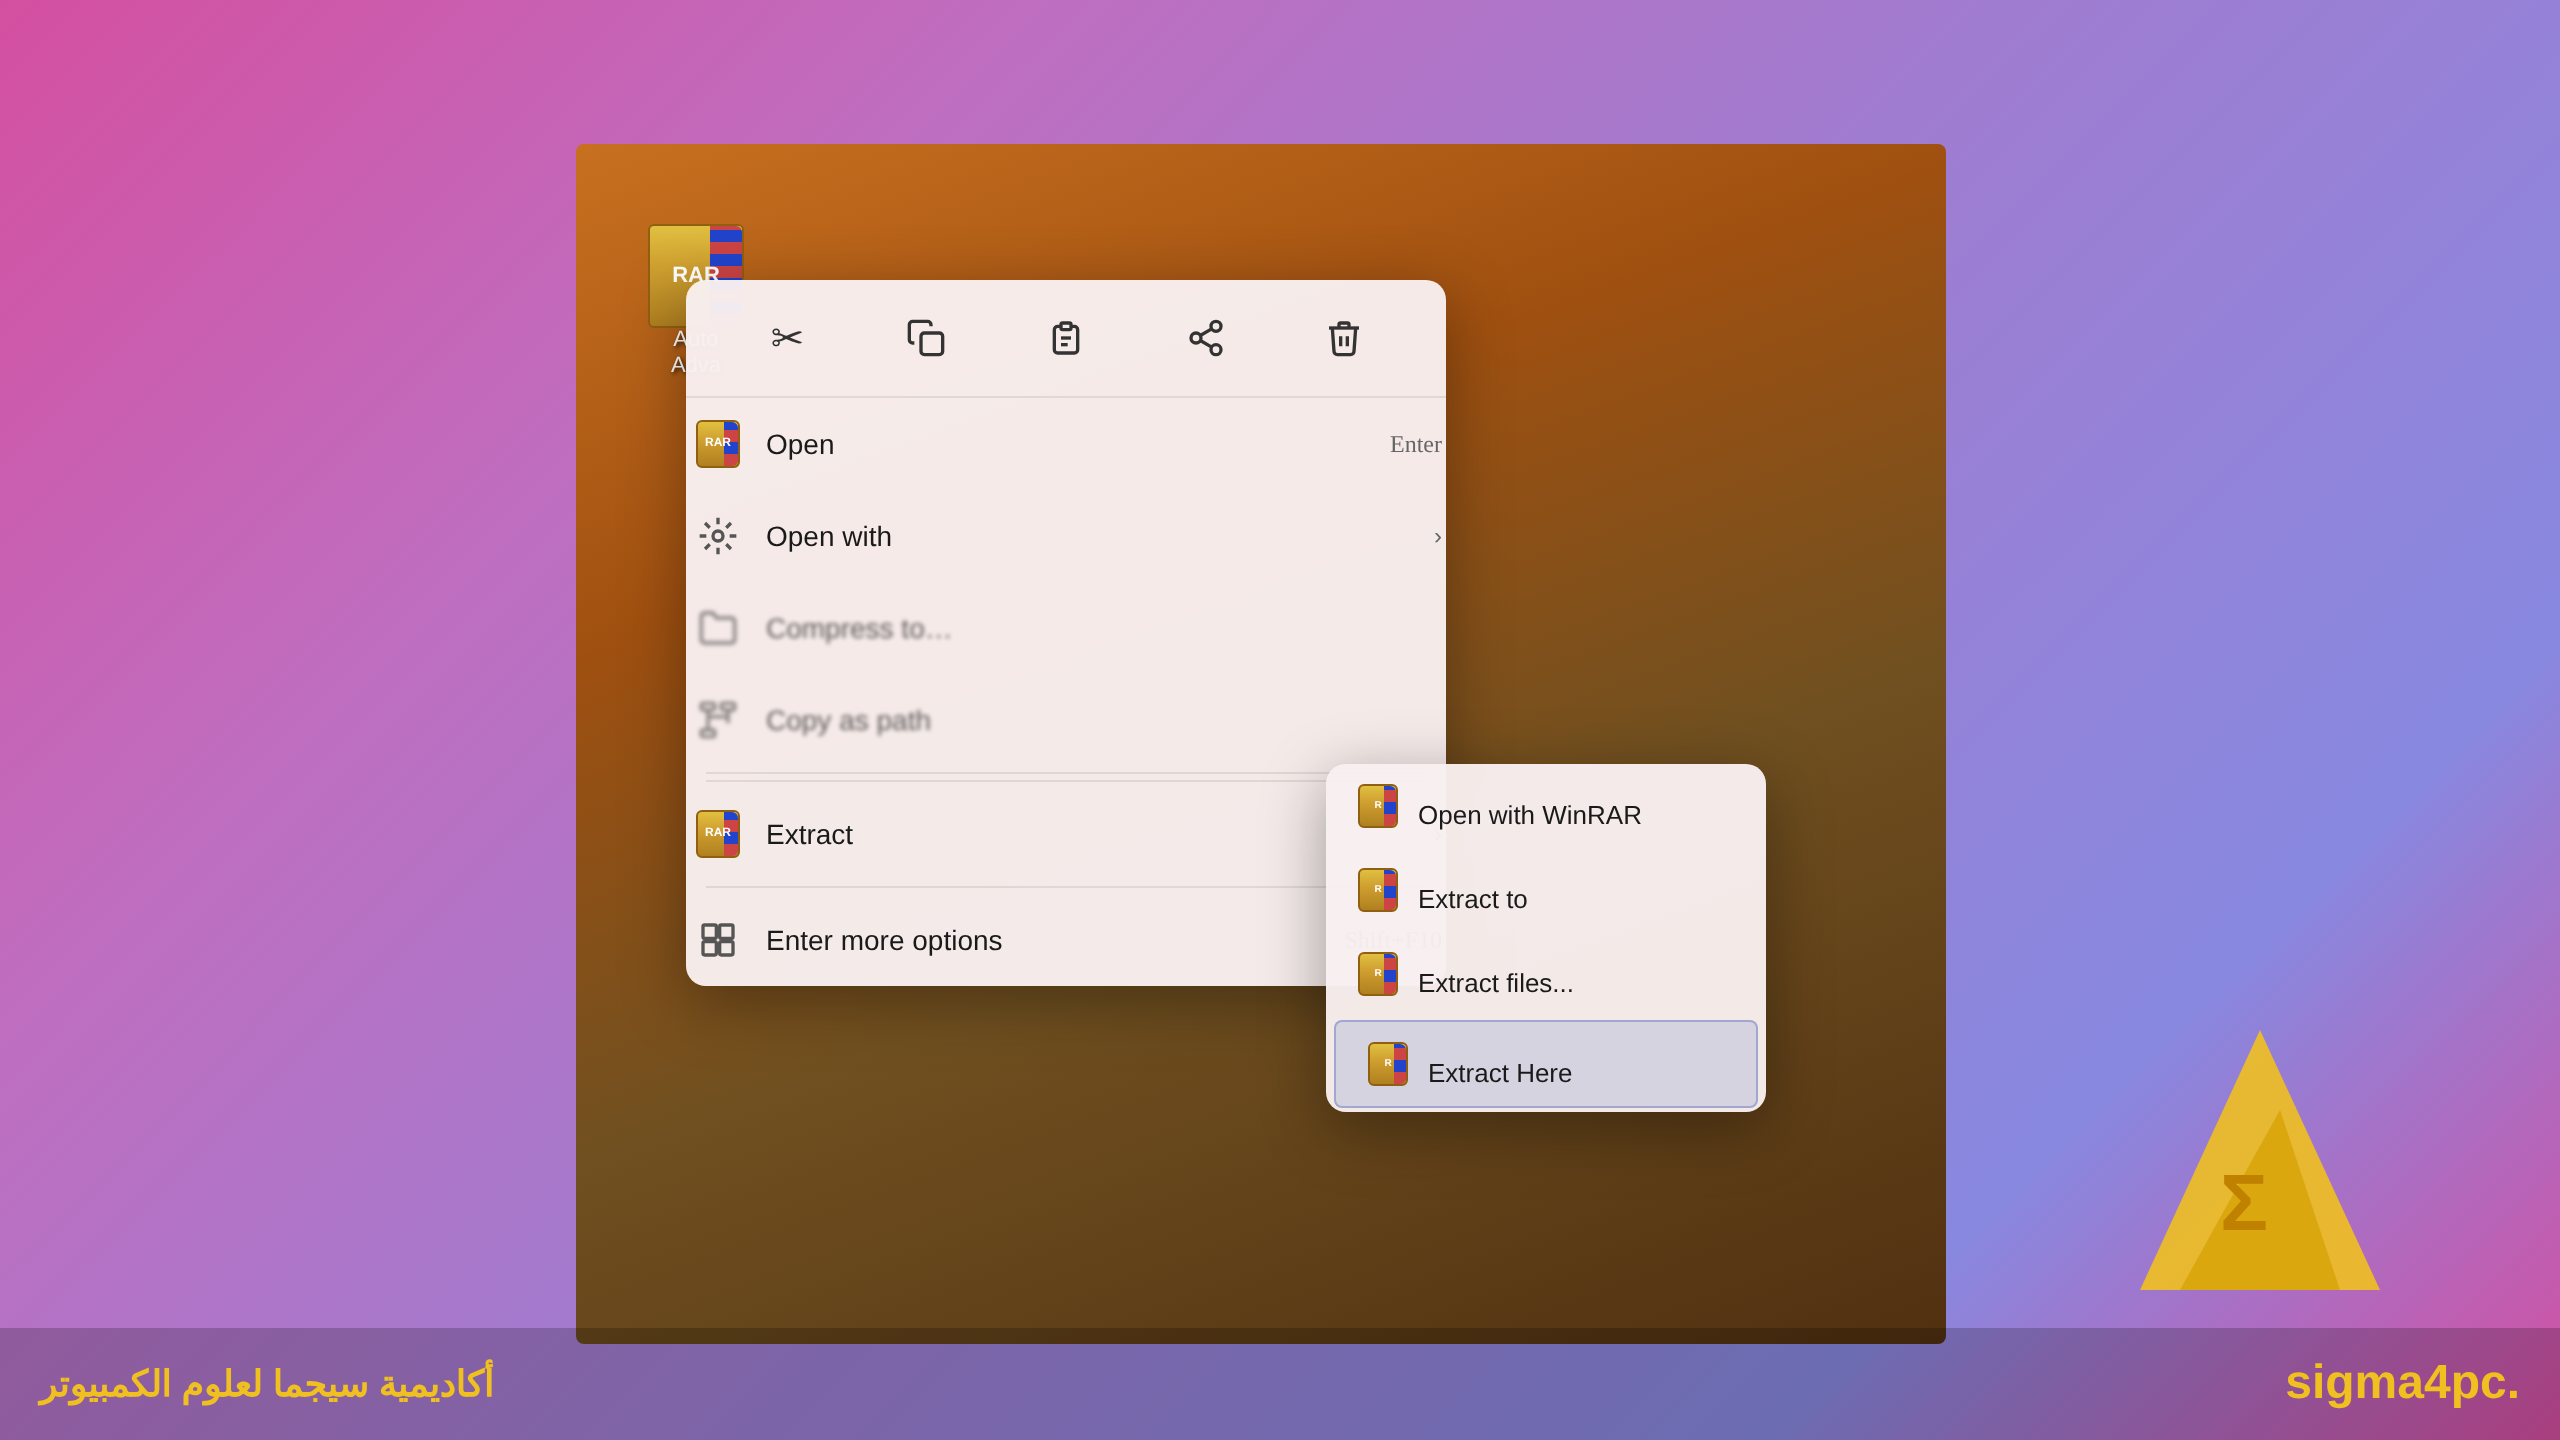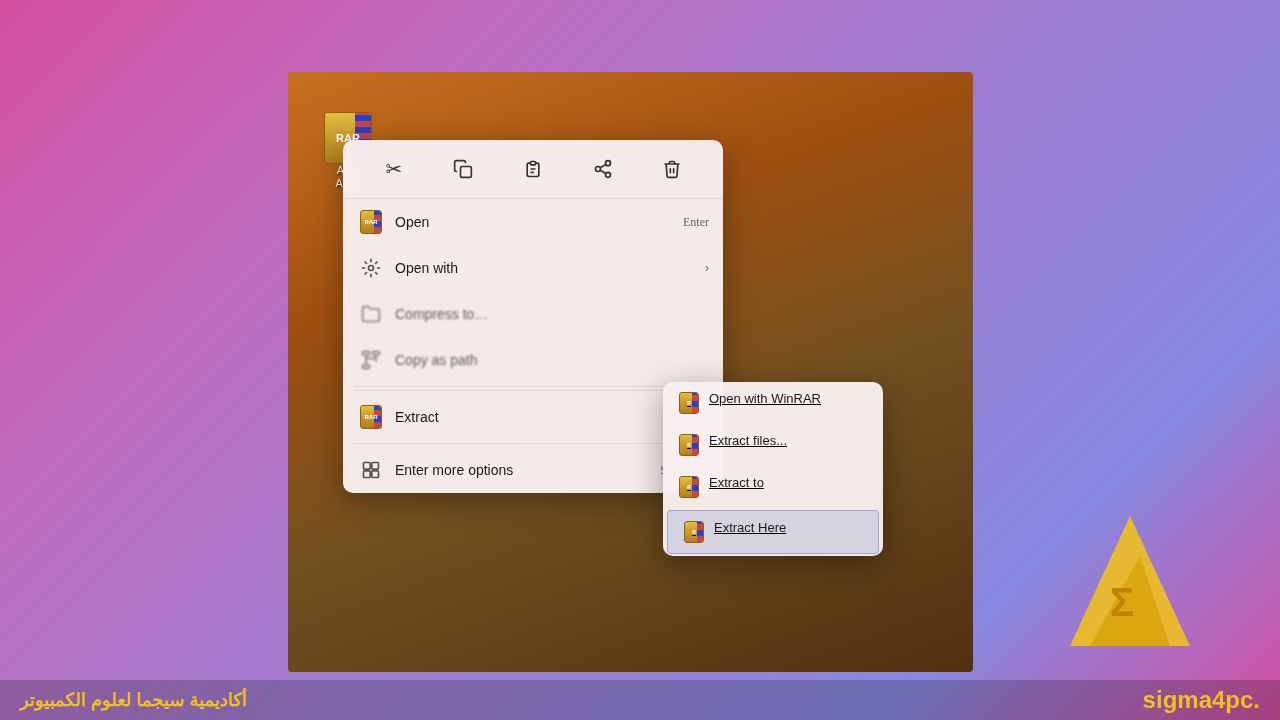--- a/index.html
+++ b/index.html
@@ -87,21 +87,21 @@
       cursor: pointer;
       font-size: 20px;
       color: #333;
       transition: background 0.1s;
     }
 
     
     .menu-item {
       display: flex;
       align-items: center;
-      padding: 9px 14px;
+      padding: 9px 2px;
       cursor: pointer;
       position: relative;
     }
     .menu-item-icon {
       width: 28px;
       height: 28px;
       display: flex;
       align-items: center;
       justify-content: center;
       margin-right: 10px;
@@ -142,24 +142,23 @@
       top: 310px;
       width: 220px;
       background: rgba(248, 240, 240, 0.97);
       border-radius: 10px;
       box-shadow: 0 8px 32px rgba(0,0,0,0.35);
       z-index: 200;
       overflow: hidden;
     }
     .submenu-item {
       display: flex;
-      align-items: flex-start;
+      align-items: flex-end;
       padding: 9px 14px;
       cursor: pointer;
-      text-decoration: underline;
     }
     .submenu-item.highlighted {
       background: rgba(0,80,180,0.15);
       border: 1px solid rgba(0,80,180,0.3);
       border-radius: 4px;
     }
     .submenu-item-icon {
       width: 24px;
       height: 24px;
       margin-right: 8px;
@@ -172,21 +171,21 @@
       font-size: 13px;
       color: #1a1a1a;
     }
 
     
     .bottom-bar {
       position: absolute;
       bottom: 0;
       left: 0;
       right: 0;
-      height: 40px;
+      height: 56px;
       background: rgba(0,0,0,0.2);
       display: flex;
       align-items: center;
       justify-content: space-between;
       padding: 16px 20px;
       z-index: 1000;
     }
     .bottom-text-ar {
       color: #f0c020;
       font-size: 18px;
@@ -372,30 +371,30 @@
       </div>
       <span class="submenu-item-label">Open with WinRAR</span>
     </div>
     <div class="submenu-item">
       <div class="submenu-item-icon">
         <div class="rar-book" style="width:20px;height:22px;">
           <div class="rar-stripes" style="width:6px;"></div>
           <span class="rar-text" style="font-size:5px;">R</span>
         </div>
       </div>
-      <span class="submenu-item-label">Extract files...</span>
+      <span class="submenu-item-label">Extract to</span>
     </div>
     <div class="submenu-item">
       <div class="submenu-item-icon">
         <div class="rar-book" style="width:20px;height:22px;">
           <div class="rar-stripes" style="width:6px;"></div>
           <span class="rar-text" style="font-size:5px;">R</span>
         </div>
       </div>
-      <span class="submenu-item-label">Extract to</span>
+      <span class="submenu-item-label">Extract files...</span>
     </div>
     <div class="submenu-item highlighted" style="background:rgba(100,120,200,0.2);border:1px solid rgba(80,100,180,0.4);border-radius:4px;margin:2px 4px;">
       <div class="submenu-item-icon">
         <div class="rar-book" style="width:20px;height:22px;">
           <div class="rar-stripes" style="width:6px;"></div>
           <span class="rar-text" style="font-size:5px;">R</span>
         </div>
       </div>
       <span class="submenu-item-label">Extract Here</span>
     </div>

